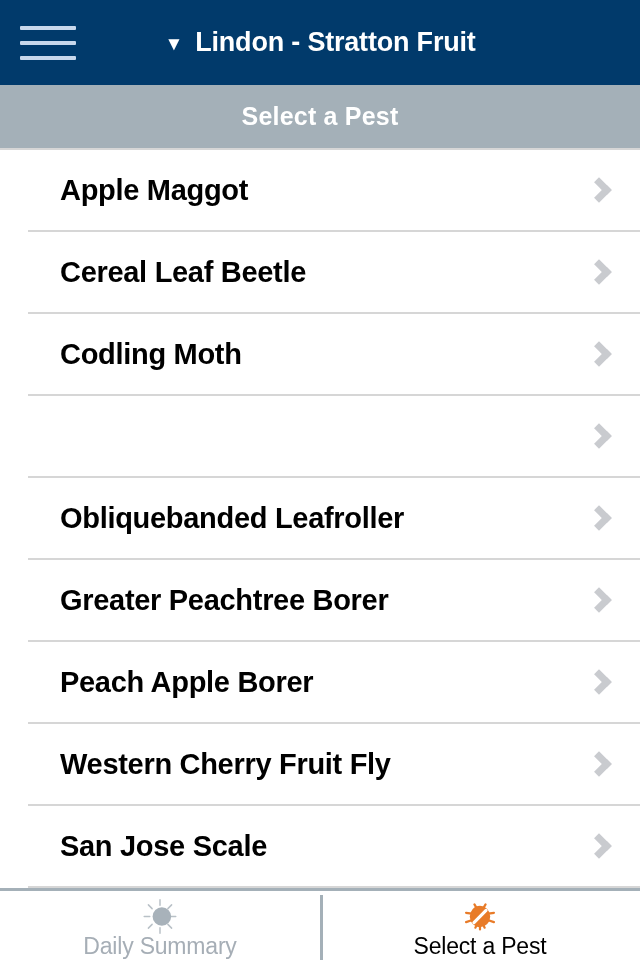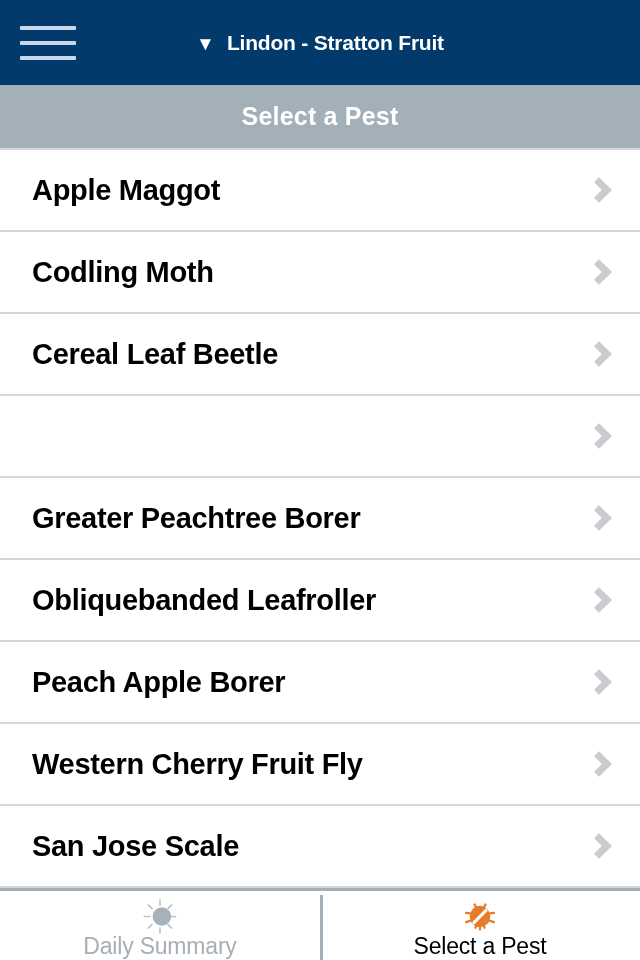--- a/index.html
+++ b/index.html
@@ -33,21 +33,21 @@
     width:640px; height:85px;
     display:flex; align-items:center; justify-content:center;
     gap:12px;
     pointer-events:none;
   }
   .nav-caret {
     color:#ffffff; font-size:19px; line-height:1;
     position:relative; top:1px;
   }
   .nav-label {
-    color:#ffffff; font-size:21px; font-weight:bold;
+    color:#ffffff; font-size:27px; font-weight:bold;
     letter-spacing:-0.2px; white-space:nowrap;
   }
 
   
   .subheader {
     position:absolute; top:85px; left:0;
     width:640px; height:63px;
     background:#a4b0b8;
     display:flex; align-items:center; justify-content:center;
   }
@@ -63,20 +63,21 @@
     border-top:2px solid #d6d6d6;
     overflow:hidden;
   }
   .list-item {
     position:relative;
     height:82px;
     display:flex; align-items:center;
     border-bottom:2px solid #d6d6d6;
     background:#ffffff;
     cursor:pointer;
+    margin-left:28px;
   }
   .list-item-label {
     margin-left:32px;
     font-size:29px; font-weight:bold; color:#000000;
     letter-spacing:-0.3px; white-space:nowrap;
   }
   .chevron {
     position:absolute; right:32px; top:50%;
     width:18px; height:18px;
     margin-top:-9px;
@@ -135,36 +136,36 @@
   <div class="subheader">
     <span class="subheader-label">Select a Pest</span>
   </div>
 
   <div class="list">
     <div class="list-item">
       <span class="list-item-label">Apple Maggot</span>
       <span class="chevron"></span>
     </div>
     <div class="list-item">
+      <span class="list-item-label">Cereal Leaf Beetle</span>
+      <span class="chevron"></span>
+    </div>
+    <div class="list-item">
       <span class="list-item-label">Codling Moth</span>
       <span class="chevron"></span>
     </div>
     <div class="list-item">
-      <span class="list-item-label">Cereal Leaf Beetle</span>
-      <span class="chevron"></span>
-    </div>
-    <div class="list-item">
+      <span class="chevron"></span>
+    </div>
+    <div class="list-item">
+      <span class="list-item-label">Obliquebanded Leafroller</span>
       <span class="chevron"></span>
     </div>
     <div class="list-item">
       <span class="list-item-label">Greater Peachtree Borer</span>
-      <span class="chevron"></span>
-    </div>
-    <div class="list-item">
-      <span class="list-item-label">Obliquebanded Leafroller</span>
       <span class="chevron"></span>
     </div>
     <div class="list-item">
       <span class="list-item-label">Peach Apple Borer</span>
       <span class="chevron"></span>
     </div>
     <div class="list-item">
       <span class="list-item-label">Western Cherry Fruit Fly</span>
       <span class="chevron"></span>
     </div>

